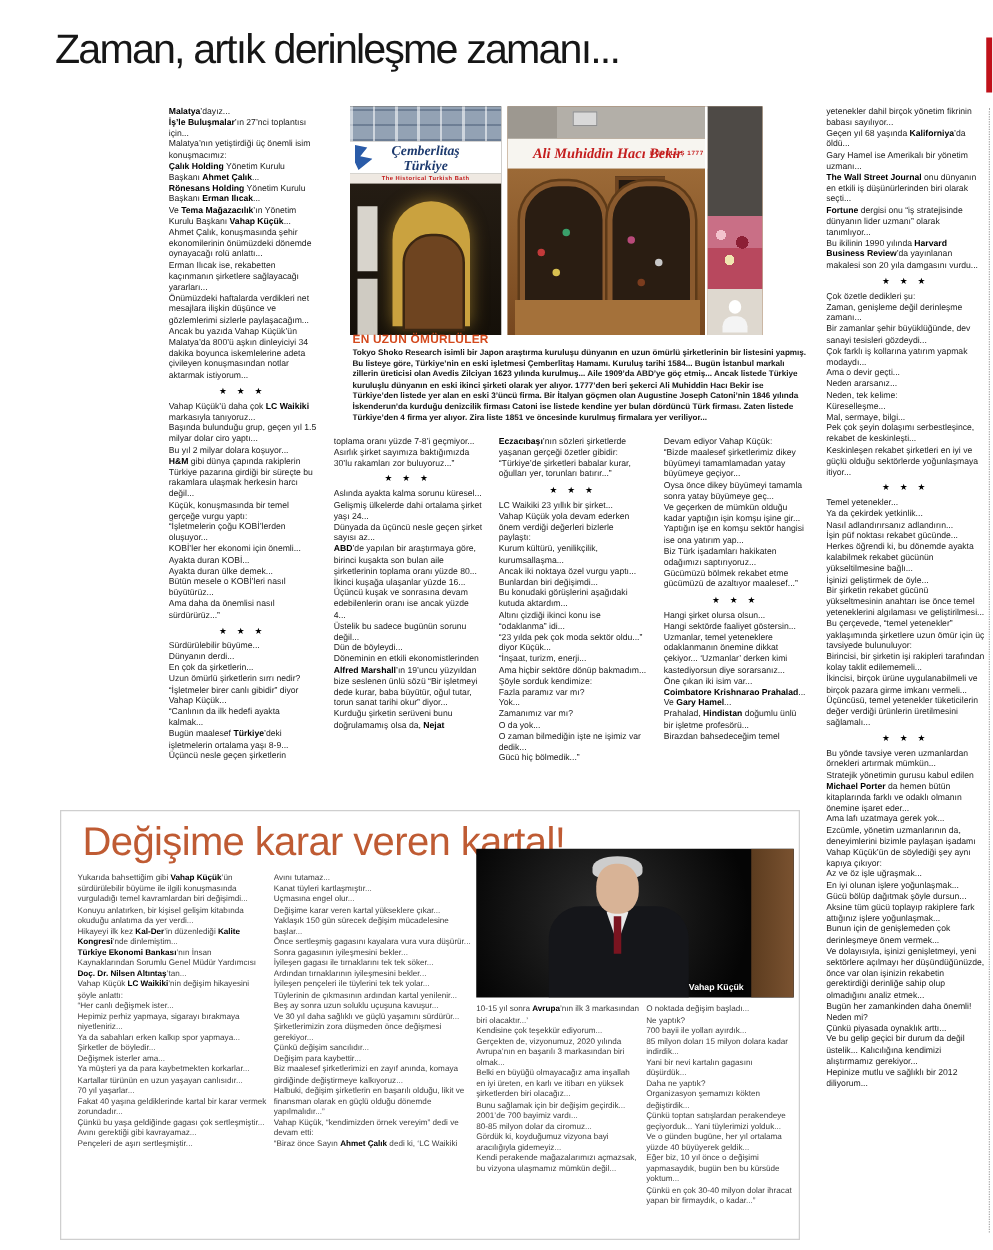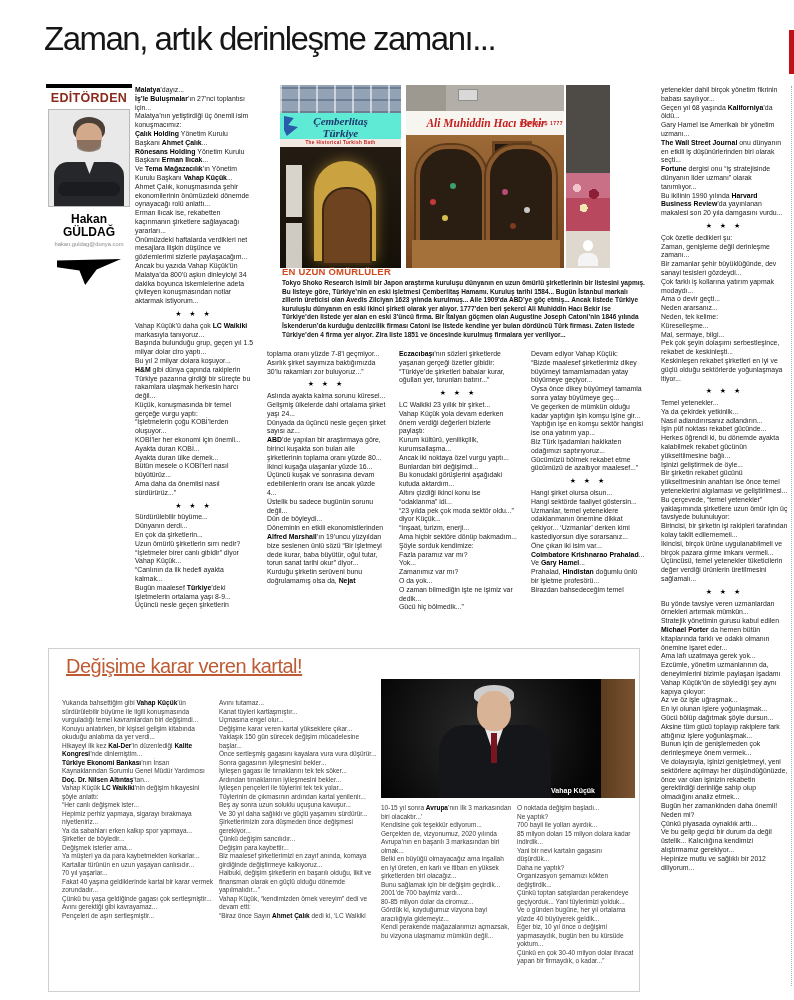--- a/index.html
+++ b/index.html
@@ -40,21 +40,21 @@
   .c2{left:267px;top:350px;width:119px;height:300px;}
   .c3{left:399px;top:350px;width:119px;height:300px;}
   .c4{left:531px;top:350px;width:115px;height:300px;}
   .c5{left:661px;top:86px;width:127px;height:904px;}
   
   figure{margin:0;}
   .photo1{position:absolute;left:280px;top:85px;width:121px;height:183px;overflow:hidden;background:#3a3026;}
   .p1-top{position:absolute;top:0;left:0;right:0;height:28px;background:#93a2b4;
           background-image:repeating-linear-gradient(90deg,rgba(255,255,255,.55) 0 2px,transparent 2px 18px),
           repeating-linear-gradient(0deg,rgba(40,60,90,.35) 0 2px,transparent 2px 12px);}
-  .p1-sign{position:absolute;top:28px;left:0;right:0;height:26px;background:#5eead4;text-align:center;
+  .p1-sign{position:absolute;top:28px;left:0;right:0;height:26px;background:#ffffff;text-align:center;
            color:#1d3a6e;font-family:"Liberation Serif",serif;font-style:italic;font-weight:bold;
            font-size:11px;line-height:12px;padding-top:2px;box-sizing:border-box;}
   .p1-swoosh{position:absolute;left:4px;top:3px;width:14px;height:20px;background:#2a5ba8;
              clip-path:polygon(0 0,70% 10%,30% 45%,100% 55%,20% 100%,0 70%);}
   .p1-sub{position:absolute;top:54px;left:0;right:0;height:8px;background:#efe9e2;color:#c01818;
           font-size:4.6px;line-height:8px;text-align:center;font-weight:bold;letter-spacing:.4px;}
   .p1-interior{position:absolute;top:62px;left:0;right:0;bottom:0;
                background:linear-gradient(180deg,#241c13,#151009);}
   .p1-arch{position:absolute;left:34px;top:14px;width:62px;height:100px;background:#caa23f;
            border-radius:31px 31px 0 0;box-shadow:0 0 14px rgba(230,180,60,.5);}
@@ -91,22 +91,22 @@
   .mann-head{position:absolute;top:0;left:5px;width:10px;height:11px;background:#fff;border-radius:50%;}
   .mann-bust{position:absolute;bottom:0;left:0;width:20px;height:13px;background:#f4f4f4;border-radius:8px 8px 0 0;}
   
   .caption-head{position:absolute;left:282px;top:266px;font-size:9.5px;font-weight:bold;
                 color:#d3491d;letter-spacing:.2px;}
   .caption-text{position:absolute;left:282px;top:279px;width:366px;height:68px;overflow:hidden;
                 font-size:6.5px;line-height:8.6px;font-weight:bold;color:#151515;}
   
   .eagle-box{position:absolute;left:48px;top:648px;width:592px;height:344px;border:1px solid #cfcfcf;
              background:#fff;box-sizing:border-box;}
-  .eb-title{position:absolute;left:13px;top:2px;margin:4px;font-size:20px;font-weight:400;
-            letter-spacing:-.5px;color:#bf5b33;text-decoration:underline;}
+  .eb-title{position:absolute;left:13px;top:2px;margin:4px;font-size:32px;font-weight:400;
+            letter-spacing:-.5px;color:#bf5b33;}
   .ebody{position:absolute;font-size:6.5px;line-height:8.5px;color:#3c3c3c;overflow:hidden;}
   .ebody p{margin:0;}
   .e1{left:13px;top:50px;width:152px;height:286px;}
   .e2{left:170px;top:50px;width:160px;height:286px;}
   .e3{left:332px;top:155px;width:131px;height:180px;}
   .e4{left:468px;top:155px;width:118px;height:180px;}
   .vahap-photo{position:absolute;left:332px;top:30px;width:254px;height:119px;overflow:hidden;
                background:radial-gradient(circle at 40% 45%,#2c2c2c,#050505 70%);}
   .vp-wood{position:absolute;right:0;top:0;width:34px;height:100%;
            background:linear-gradient(90deg,#5c3c1f,#7a5230);}
@@ -123,38 +123,20 @@
   .dotted-right{position:absolute;left:791px;top:86px;height:900px;border-left:1px dotted #a8a8a8;}
 </style>
 </head>
 <body>
 
 <div class="page">
 
   <h1 class="headline">Zaman, artık derinleşme zamanı...</h1>
   <div class="red-edge"></div>
 
-  <aside class="editorden">
-    <div class="ed-bar"></div>
-    <div class="ed-label">EDİTÖRDEN</div>
-    <div class="ed-photo">
-      <div class="ed-hair"></div>
-      <div class="ed-face"></div>
-      <div class="ed-beard"></div>
-      <div class="ed-suit"></div>
-      <div class="ed-shirt"></div>
-      <div class="ed-arms"></div>
-    </div>
-    <div class="ed-name">
-      <div>Hakan</div>
-      <div>GÜLDAĞ</div>
-    </div>
-    <div class="ed-email">hakan.guldag@dunya.com</div>
-    <div class="ed-quote"></div>
-  </aside>
 
   <div class="col c1">
       <p><span class="b">Malatya</span><span>’dayız...</span></p>
       <p><span class="b">İş’le Buluşmalar</span><span>’ın 27’nci toplantısı için...</span></p>
       <p><span>Malatya’nın yetiştirdiği üç önemli isim konuşmacımız:</span></p>
       <p><span class="b">Çalık Holding</span><span> Yönetim Kurulu Başkanı </span><span class="b">Ahmet Çalık</span><span>...</span></p>
       <p><span class="b">Rönesans Holding</span><span> Yönetim Kurulu Başkanı </span><span class="b">Erman Ilıcak</span><span>...</span></p>
       <p><span>Ve </span><span class="b">Tema Mağazacılık</span><span>’ın Yönetim Kurulu Başkanı </span><span class="b">Vahap Küçük</span><span>...</span></p>
       <p><span>Ahmet Çalık, konuşmasında şehir ekonomilerinin önümüzdeki dönemde oynayacağı rolü anlattı...</span></p>
       <p><span>Erman Ilıcak ise, rekabetten kaçınmanın şirketlere sağlayacağı yararları...</span></p>

